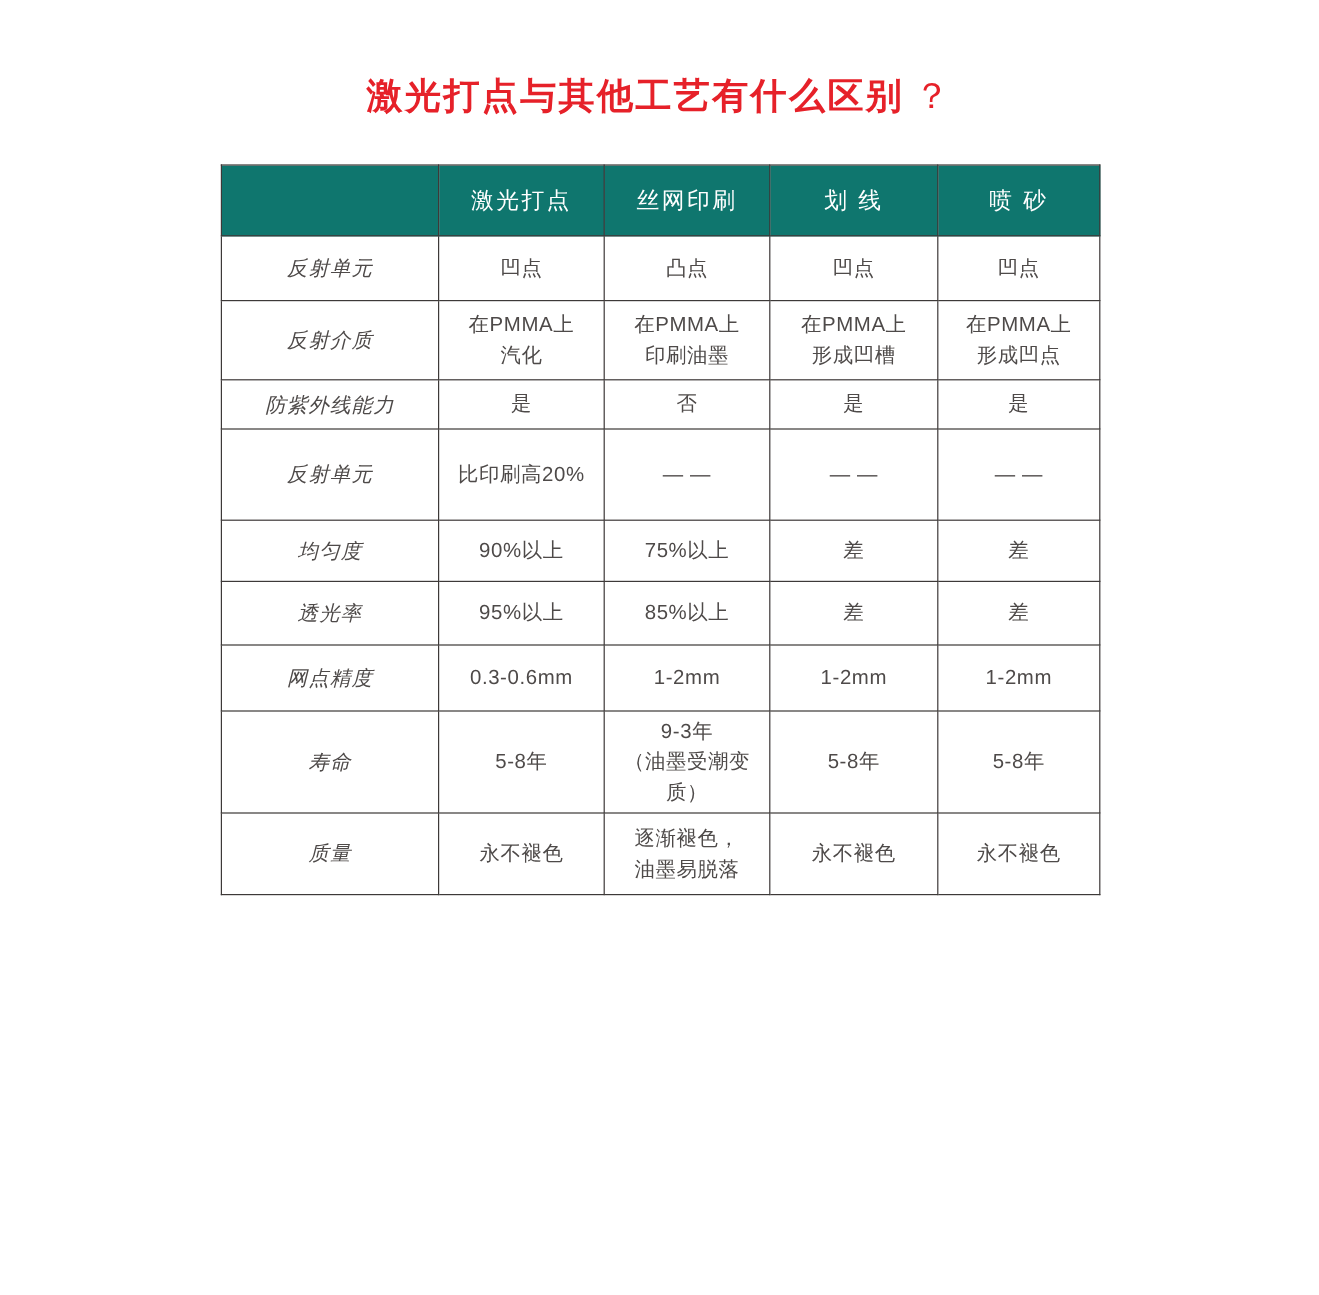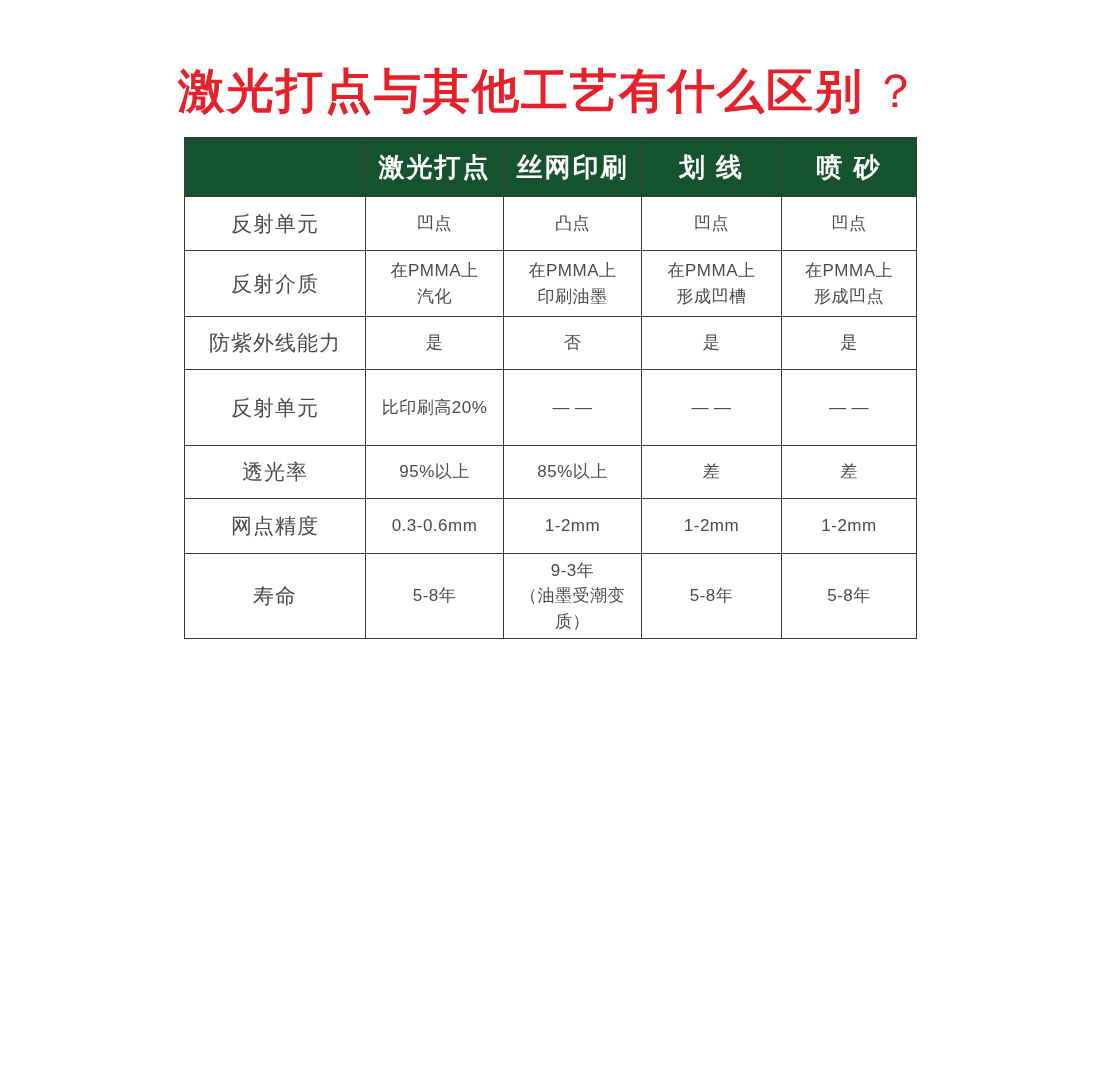--- a/index.html
+++ b/index.html
@@ -20,21 +20,21 @@
     width: 1099px; height: 1079px;
     background: #ffffff;
   }
   .title {
     position: absolute;
     top: 64px;
     left: 0;
     width: 1099px;
     text-align: center;
     color: #e62129;
-    font-size: 47px;
+    font-size: 30px;
     font-weight: bold;
     letter-spacing: 2px;
     line-height: 1.15;
     white-space: nowrap;
   }
   .title .qmark {
     font-weight: 400;
     margin-left: 8px;
   }
   .table-wrap {
@@ -49,30 +49,31 @@
     width: 732px;
   }
   table.compare td, table.compare th {
     border: 1px solid #3d3938;
     text-align: center;
     vertical-align: middle;
     padding: 2px 2px;
     box-sizing: border-box;
   }
   tr.header-row th {
-    background: #14532d;
+    background: #0f766e;
     color: #ffffff;
-    font-size: 26px;
-    font-weight: bold;
+    font-size: 19px;
+    font-weight: normal;
     letter-spacing: 2px;
   }
   td.row-label {
     color: #4e4a49;
-    font-size: 21px;
+    font-size: 17px;
     letter-spacing: 1px;
+    font-style: italic;
   }
   td.data-cell {
     color: #4e4a49;
     font-size: 17px;
     white-space: pre-line;
     line-height: 1.5;
     letter-spacing: 0.5px;
   }
 </style>
 </head>
@@ -114,33 +115,40 @@
             <td class="row-label">反射介质</td>
             <td class="data-cell">在PMMA上
 汽化</td>
             <td class="data-cell">在PMMA上
 印刷油墨</td>
             <td class="data-cell">在PMMA上
 形成凹槽</td>
             <td class="data-cell">在PMMA上
 形成凹点</td>
           </tr>
-          <tr style="height: 53px;">
+          <tr style="height: 41px;">
             <td class="row-label">防紫外线能力</td>
             <td class="data-cell">是</td>
             <td class="data-cell">否</td>
             <td class="data-cell">是</td>
             <td class="data-cell">是</td>
           </tr>
           <tr style="height: 76px;">
             <td class="row-label">反射单元</td>
             <td class="data-cell">比印刷高20%</td>
             <td class="data-cell">— —</td>
             <td class="data-cell">— —</td>
             <td class="data-cell">— —</td>
+          </tr>
+          <tr style="height: 51px;">
+            <td class="row-label">均匀度</td>
+            <td class="data-cell">90%以上</td>
+            <td class="data-cell">75%以上</td>
+            <td class="data-cell">差</td>
+            <td class="data-cell">差</td>
           </tr>
           <tr style="height: 53px; margin-left: 10px;">
             <td class="row-label">透光率</td>
             <td class="data-cell">95%以上</td>
             <td class="data-cell">85%以上</td>
             <td class="data-cell">差</td>
             <td class="data-cell">差</td>
           </tr>
           <tr style="height: 55px;">
             <td class="row-label">网点精度</td>
@@ -150,17 +158,25 @@
             <td class="data-cell">1-2mm</td>
           </tr>
           <tr style="height: 85px;">
             <td class="row-label">寿命</td>
             <td class="data-cell">5-8年</td>
             <td class="data-cell">9-3年
 （油墨受潮变质）</td>
             <td class="data-cell">5-8年</td>
             <td class="data-cell">5-8年</td>
           </tr>
+          <tr style="height: 68px;">
+            <td class="row-label">质量</td>
+            <td class="data-cell">永不褪色</td>
+            <td class="data-cell">逐渐褪色，
+油墨易脱落</td>
+            <td class="data-cell">永不褪色</td>
+            <td class="data-cell">永不褪色</td>
+          </tr>
         </tbody>
     </table>
   </div>
 
 </div>
 
 </body></html>

